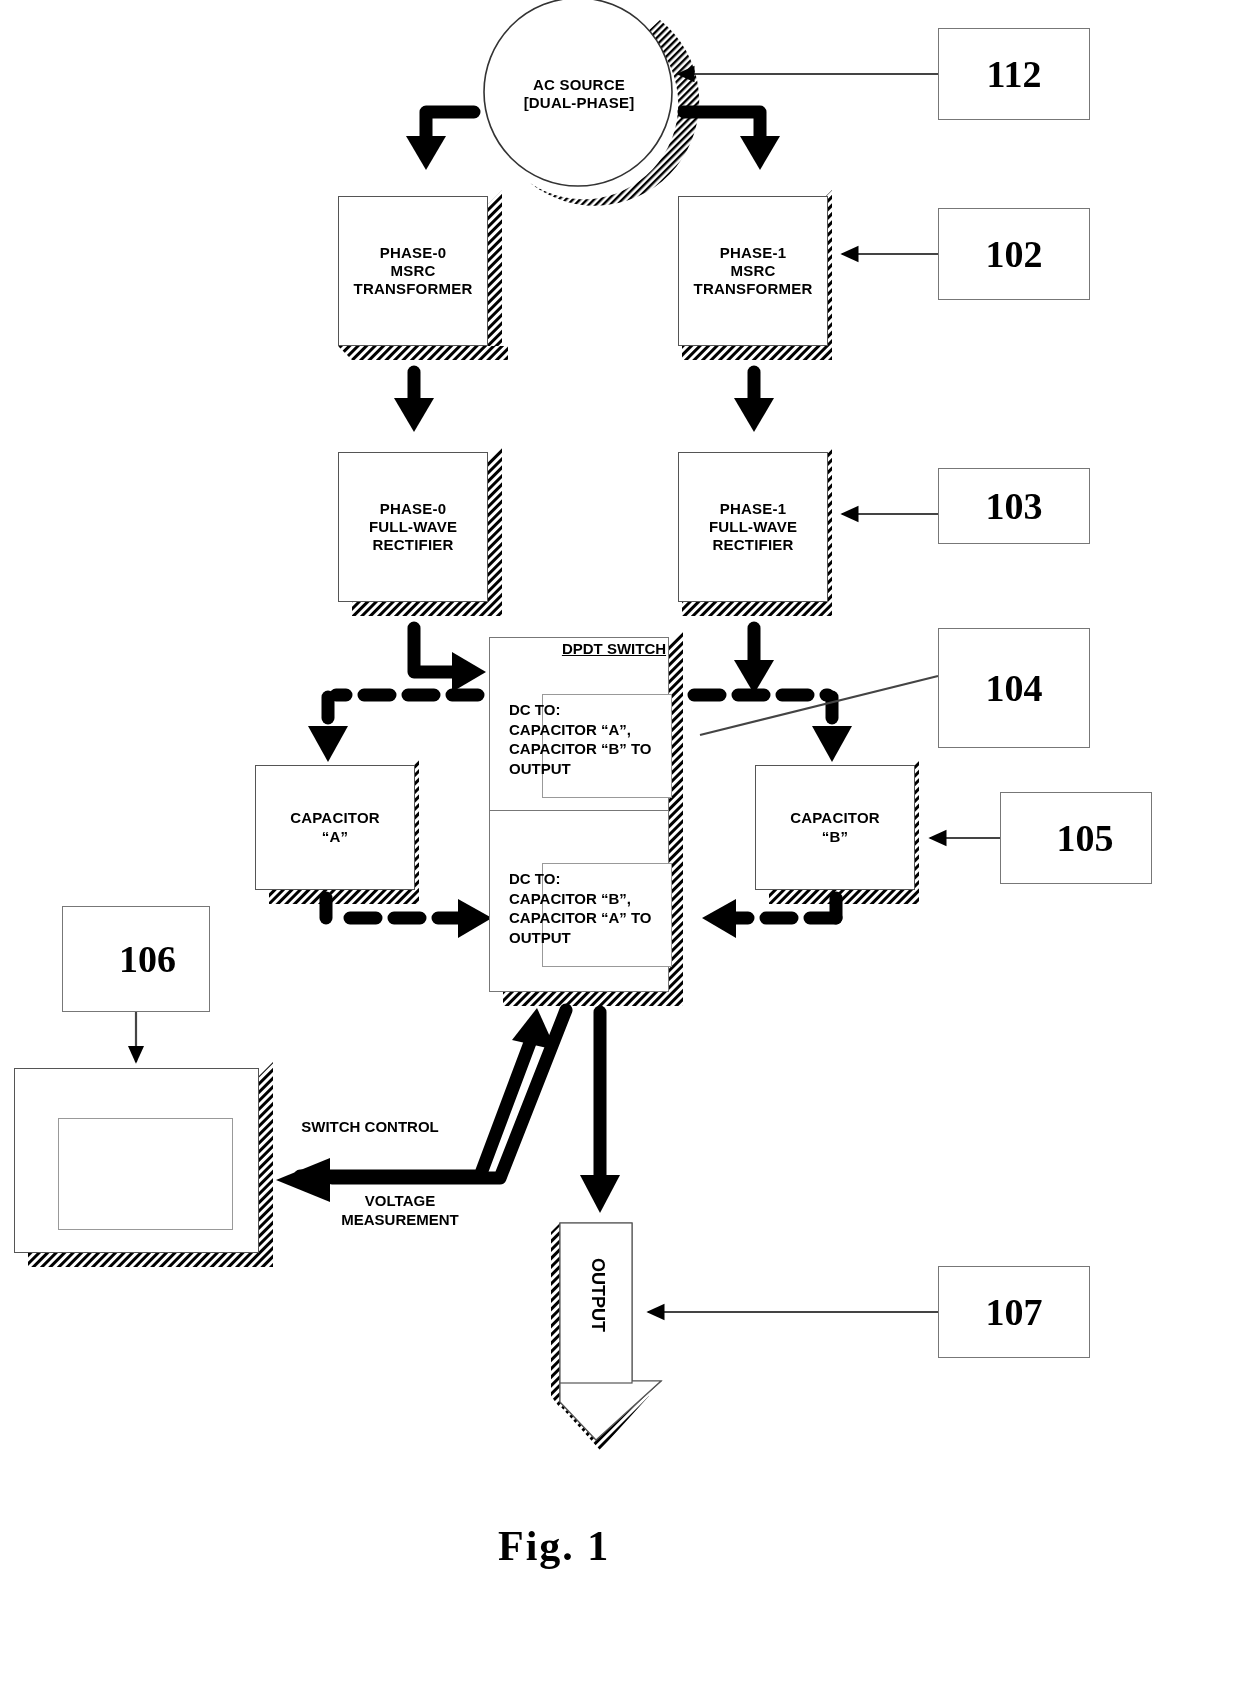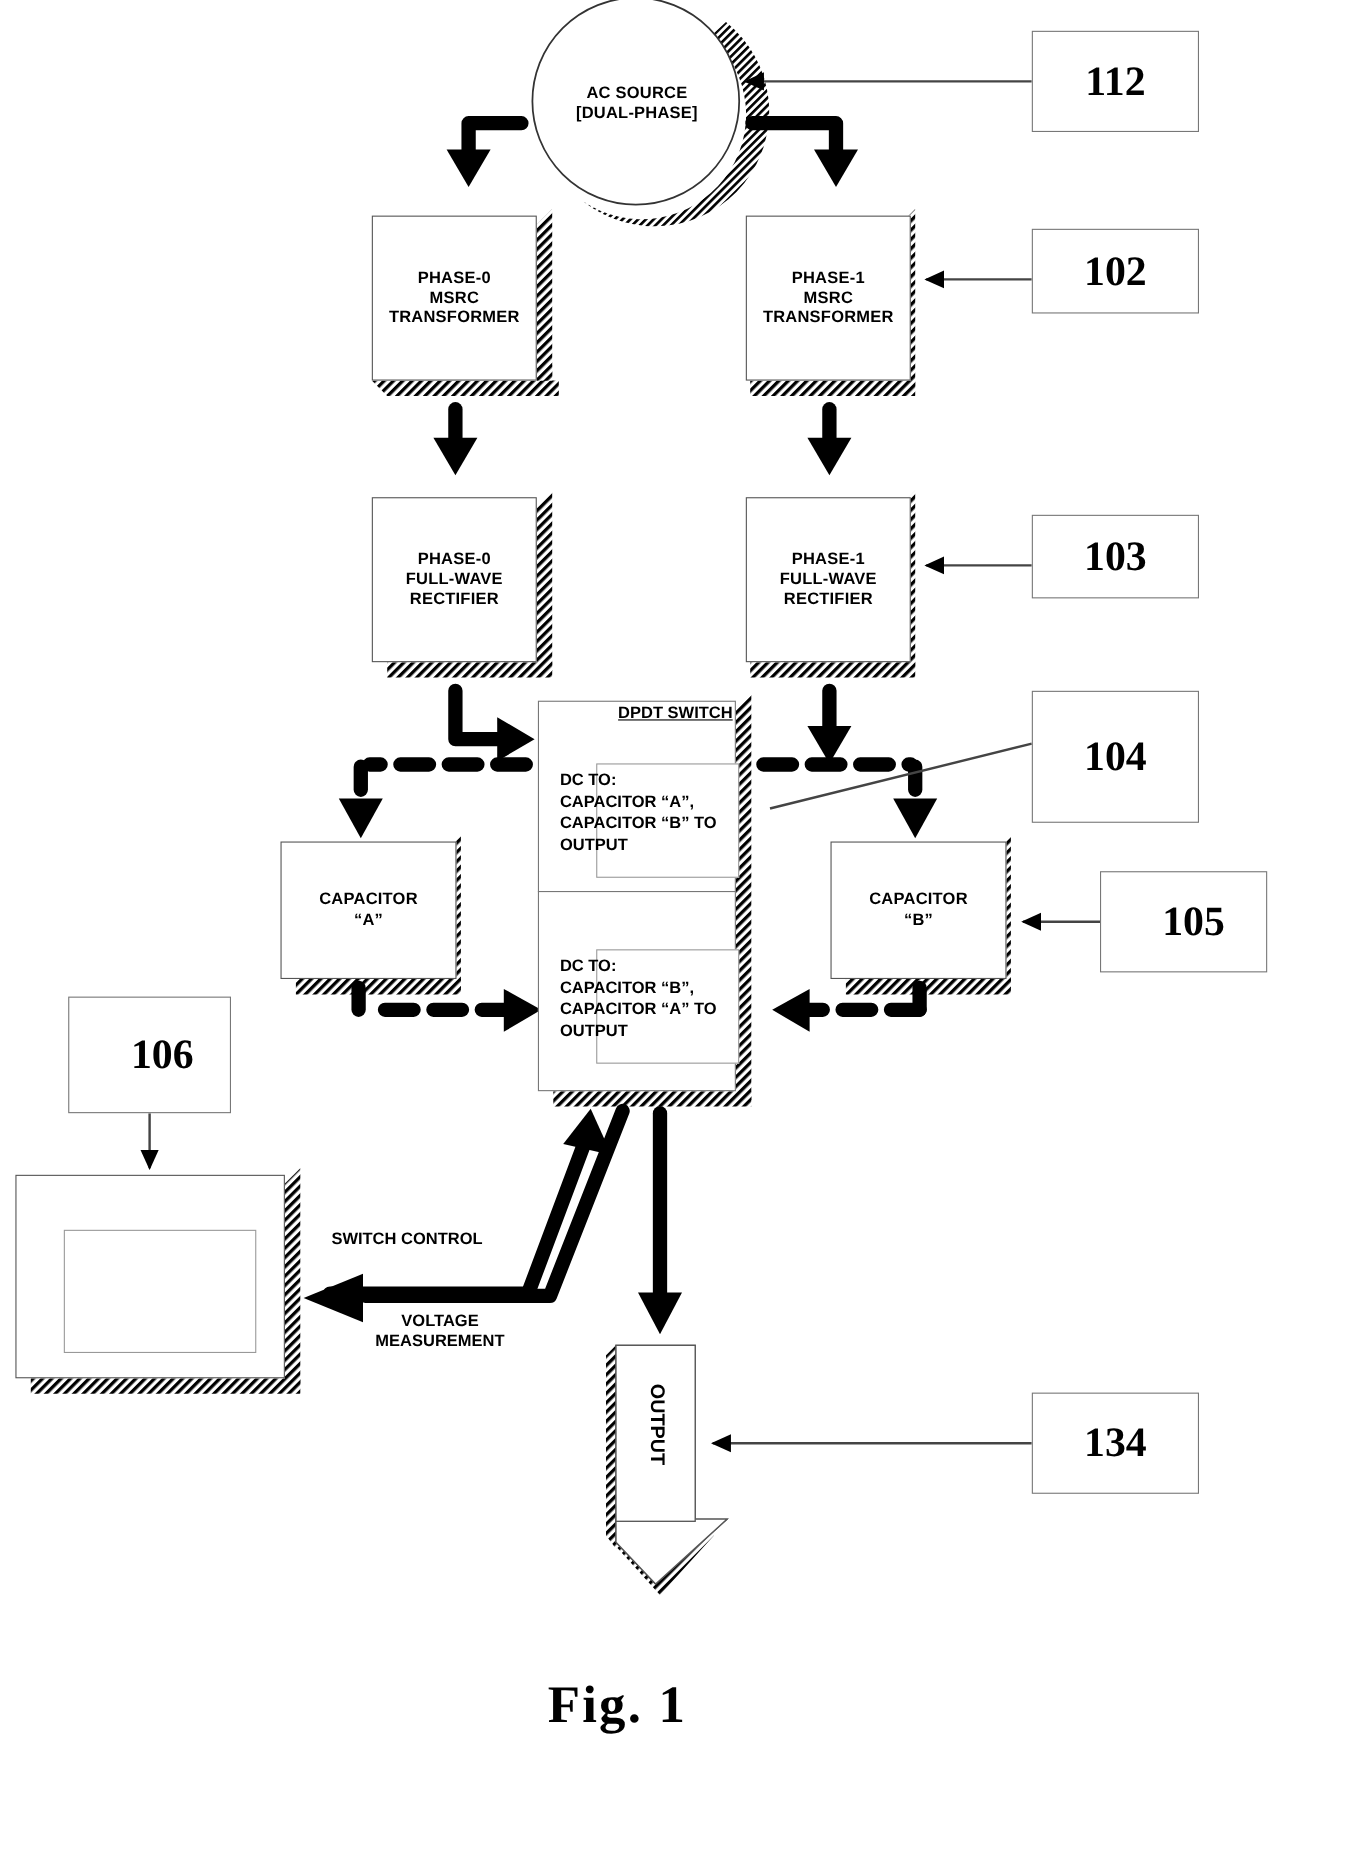--- a/index.html
+++ b/index.html
@@ -28,21 +28,21 @@
   .inner-txt{position:absolute;font-weight:bold;font-size:15px;
              line-height:1.3;white-space:pre-line;z-index:9;padding-left:20px;}
 
   .flowlabel{position:absolute;font-weight:bold;font-size:15px;line-height:1.25;
              text-align:center;white-space:pre-line;z-index:9;}
 
   .outtxt{position:absolute;font-weight:bold;font-size:18px;z-index:9;
           transform:rotate(90deg);transform-origin:left top;white-space:nowrap;}
 
   .figcap{position:absolute;font-family:"Liberation Serif",serif;font-weight:bold;
-          font-size:48px;letter-spacing:2px;z-index:9;}
+          font-size:42px;letter-spacing:2px;z-index:9;}
 </style>
 </head>
 <body>
 
 <div id="stage">
 
   <svg class="layer" viewBox="0 0 1240 1686">
     <defs>
       <pattern id="hatch" width="6" height="6" patternTransform="rotate(45)" patternUnits="userSpaceOnUse">
         <rect width="6" height="6" fill="#fff"></rect>
@@ -240,34 +240,34 @@
 
   <div class="flowlabel" style="left:250px;top:1118px;width:240px;">SWITCH CONTROL</div>
   <div class="flowlabel" style="left:290px;top:1192px;width:220px;">VOLTAGE
 MEASUREMENT</div>
 
   <div class="outtxt" style="left:608px;top:1258px;">OUTPUT</div>
 
   <div class="callout" style="left:938px;top:28px;width:152px;height:92px;">
     <span>112</span>
   </div>
-  <div class="callout" style="left:938px;top:208px;width:152px;height:77px;">
+  <div class="callout" style="left:938px;top:208px;width:152px;height:92px;">
     <span>102</span>
   </div>
   <div class="callout" style="left:938px;top:468px;width:152px;height:76px;">
     <span>103</span>
   </div>
   <div class="callout" style="left:938px;top:628px;width:152px;height:120px;">
     <span>104</span>
   </div>
   <div class="callout" style="left:1000px;top:792px;width:152px;height:92px;padding-left:18px;">
     <span>105</span>
   </div>
   <div class="callout" style="left:62px;top:906px;width:148px;height:106px;padding-left:23px;">
     <span>106</span>
   </div>
   <div class="callout" style="left:938px;top:1266px;width:152px;height:92px;">
-    <span>134</span>
+    <span>107</span>
   </div>
 
   <div class="figcap" style="left:498px;top:1522px;">Fig.  1</div>
 
 </div>
 
 </body></html>

